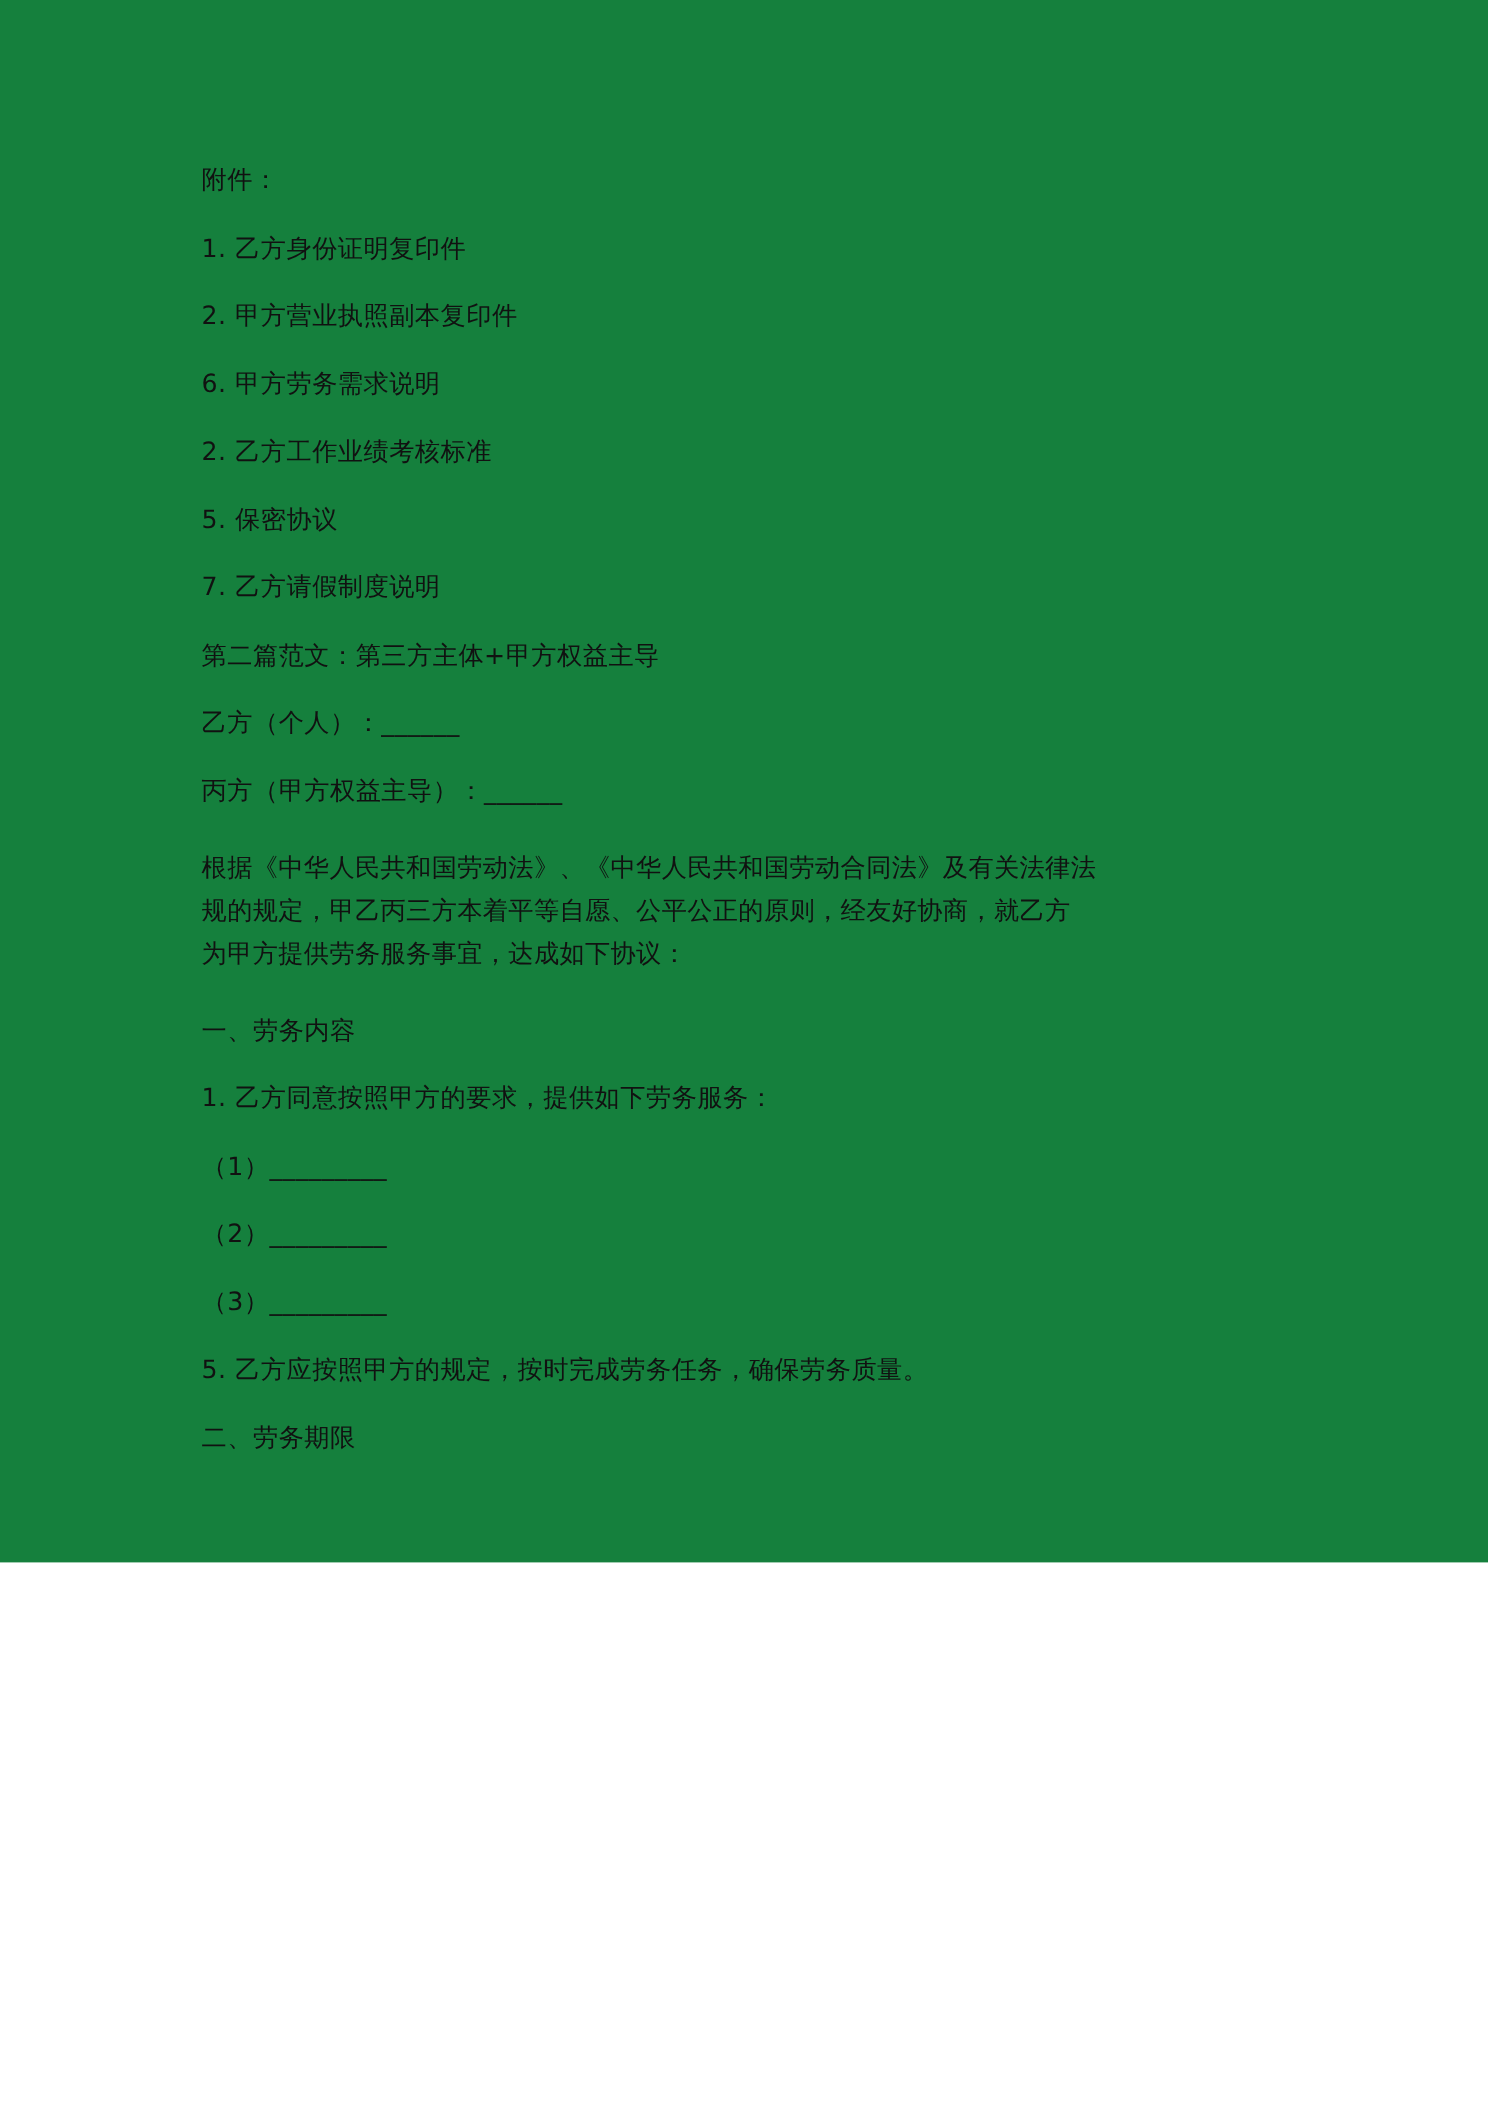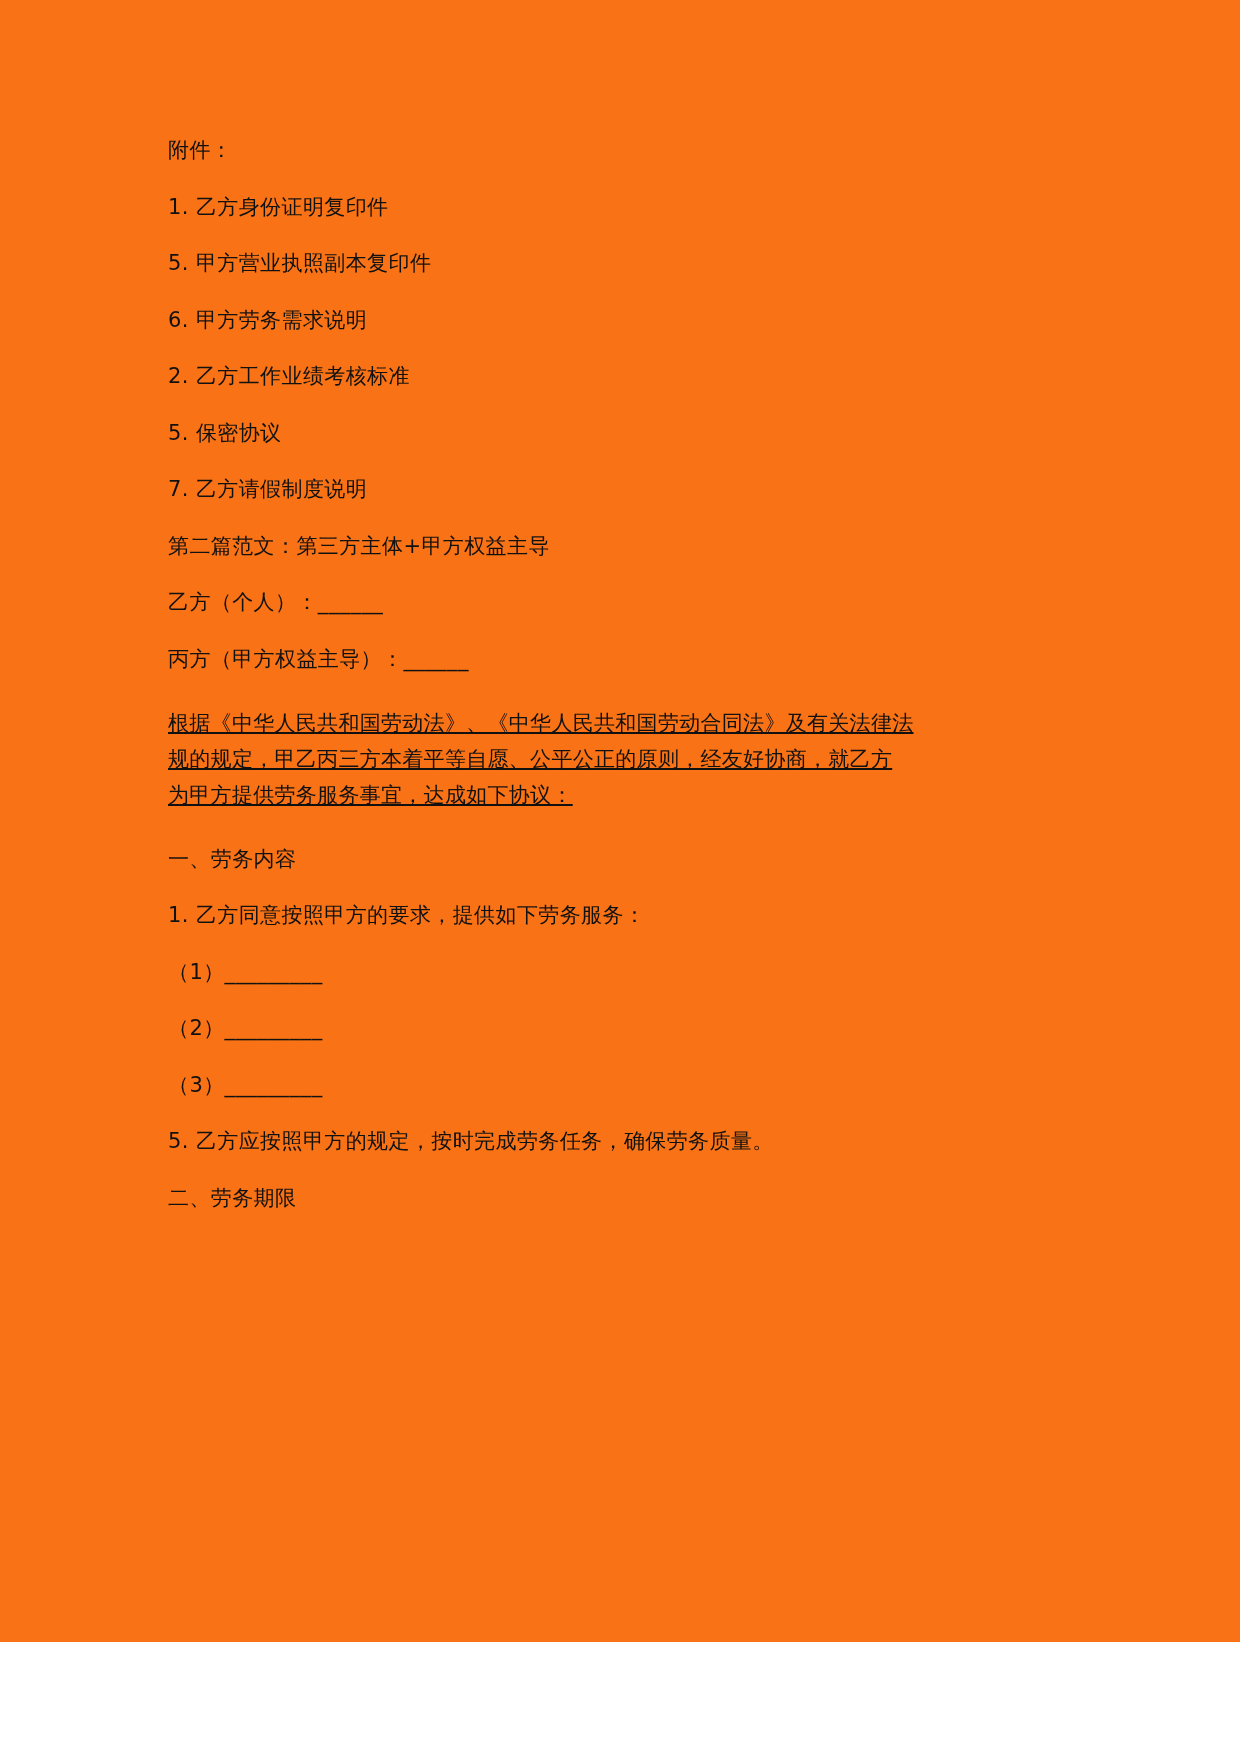--- a/index.html
+++ b/index.html
@@ -10,54 +10,53 @@
   body {
     width: 1240px;
     height: 1753px;
     font-family: "DejaVu Sans", "Liberation Sans", sans-serif;
     color: #000000;
     overflow: hidden;
   }
   .page {
     box-sizing: border-box;
     width: 1240px;
-    height: 1642px;
+    height: 1302px;
     padding: 140px 150px 0 168px;
-    background: #f97316;
+    background: #15803d;
   }
   .doc {
     font-size: 21px;
     line-height: 1.0;
     color: #111111;
   }
   .para {
     margin: 0 0 35.5px 0;
     letter-spacing: 0.4px;
     white-space: pre-wrap;
   }
   .flow {
     margin: 0 0 35.5px 0;
     letter-spacing: 0.3px;
     line-height: 1.72;
     text-align: justify;
-    text-decoration: underline;
   }
   .flow .line {
     display: block;
   }
 </style>
 </head>
 <body>
 
 <div class="page">
   <div class="doc">
 
     <p class="para">附件：</p>
     <p class="para">1. 乙方身份证明复印件</p>
-    <p class="para">5. 甲方营业执照副本复印件</p>
+    <p class="para">2. 甲方营业执照副本复印件</p>
     <p class="para">6. 甲方劳务需求说明</p>
     <p class="para">2. 乙方工作业绩考核标准</p>
     <p class="para">5. 保密协议</p>
     <p class="para">7. 乙方请假制度说明</p>
 
     <p class="para">第二篇范文：第三方主体+甲方权益主导</p>
 
     <p class="para">乙方（个人）：______</p>
     <p class="para">丙方（甲方权益主导）：______</p>
 

